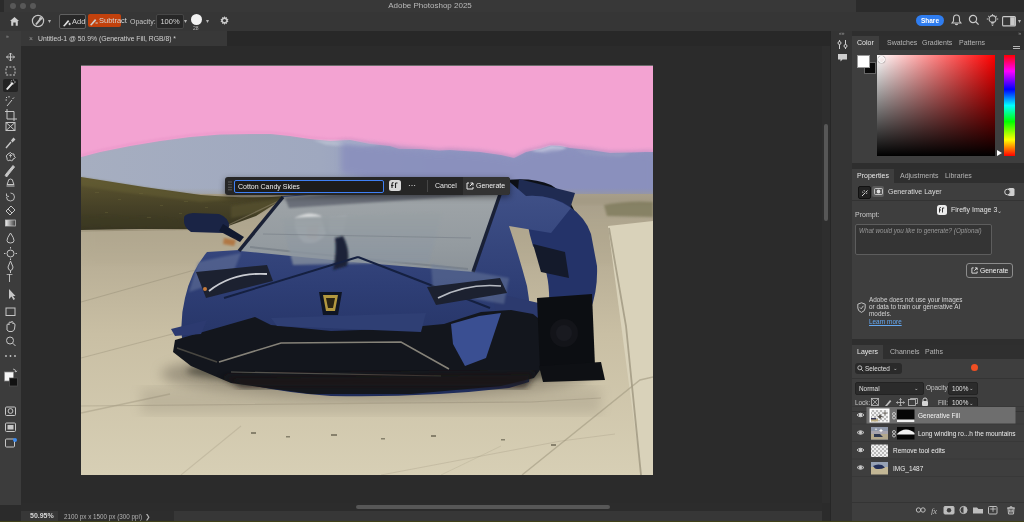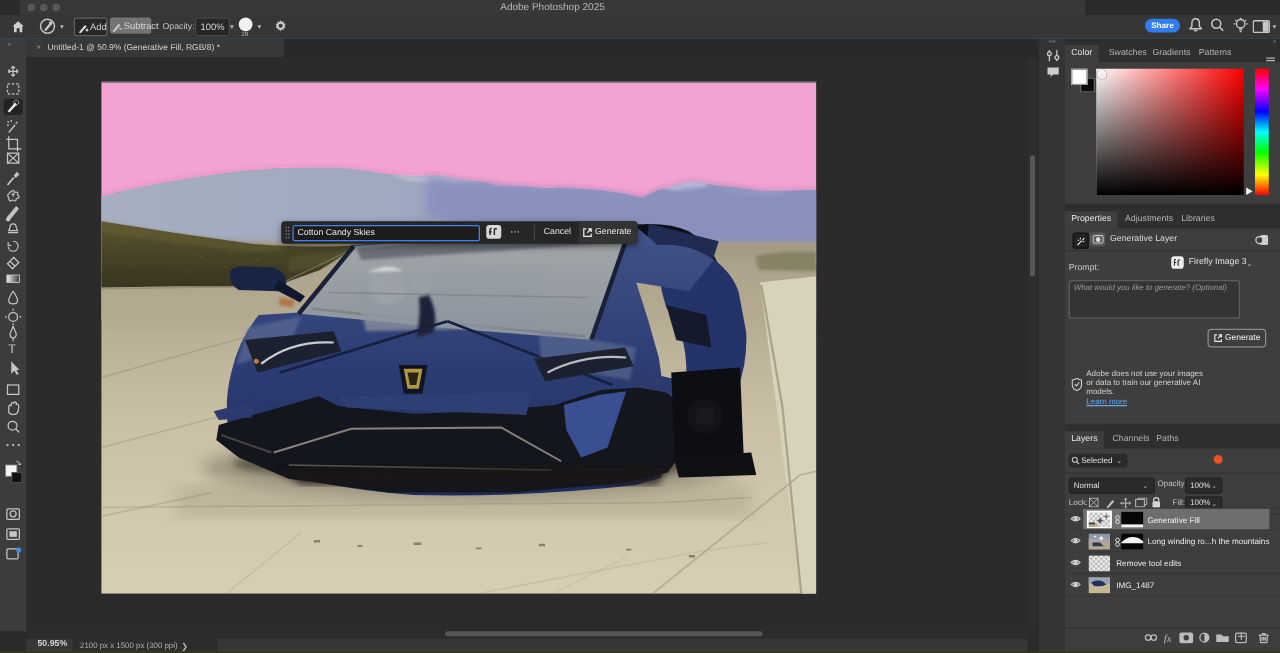--- a/index.html
+++ b/index.html
@@ -1,21 +1,21 @@
 <!DOCTYPE html>
 <html><head>
 <meta charset="utf-8">
 <style>
   html,body{margin:0;padding:0;}
   body{width:1024px;height:522px;overflow:hidden;background:#2b2b2b;
        font-family:"Liberation Sans",sans-serif;-webkit-font-smoothing:antialiased;}
   .abs{position:absolute;}
   #app{position:relative;width:1024px;height:522px;}
   
-  #titlebar{left:16px;top:0;width:852px;height:12px;background:#383838;}
+  #titlebar{left:4px;top:0;width:852px;height:12px;background:#383838;}
   .dot{position:absolute;width:6px;height:6px;border-radius:50%;background:#585858;top:3px;}
   #title{width:100%;text-align:center;color:#b9b9b9;font-size:8px;line-height:12px;}
   
   #optbar{left:0;top:12px;width:1024px;height:19px;background:#363636;border-bottom:5px solid #0ea5e9;}
   .obtn{position:absolute;top:2px;height:13px;border-radius:2px;color:#d6d6d6;font-size:7.5px;line-height:13px;}
   
   #tabbar{left:21px;top:31px;width:809px;height:15px;background:#282828;}
   #tab{position:absolute;left:0;top:0;width:206px;height:15px;background:#383838;color:#d2d2d2;font-size:6.8px;line-height:15px;}
   
   #toolbar{left:0;top:31px;width:21px;height:474px;background:#3c3c3c;}
@@ -67,21 +67,21 @@
     <span class="t" style="left:48px;top:5px;color:#b5b5b5;font-size:6px;">▾</span>
 
     <div class="obtn" style="left:59px;width:25px;background:#282828;border:1px solid #606060;">
       <svg class="abs" style="left:2px;top:2.5px;" width="9" height="9" viewBox="0 0 9 9">
           <path d="M1,8 L6,2 L7.3,3.2 L2.5,8.5" fill="#e0e0e0"></path>
           <path d="M6.5,6 L8.8,6 M7.65,4.8 L7.65,7.2" stroke="#e0e0e0" stroke-width="1"></path>
         </svg>
       <span style="margin-left:12px;">Add</span>
     </div>
 
-    <div class="obtn" style="left:88px;width:33px;background:#737373;">
+    <div class="obtn" style="left:88px;width:33px;background:#c2410c;">
       <svg class="abs" style="left:1px;top:2.5px;" width="9" height="9" viewBox="0 0 9 9">
           <path d="M1,8 L6,2 L7.3,3.2 L2.5,8.5" fill="#cdcdcd"></path>
           <path d="M6.5,6 L8.8,6" stroke="#cdcdcd" stroke-width="1"></path>
         </svg>
       <span style="margin-left:11px;">Subtract</span>
     </div>
     <span class="t" style="left:130px;top:5.5px;color:#c3c3c3;font-size:7px;">Opacity:</span>
     <div class="obtn" style="left:156px;width:26px;background:#272727;border:1px solid #464646;text-align:center;">100%</div>
     <span class="t" style="left:184px;top:5px;color:#b5b5b5;font-size:6px;">▾</span>
 

